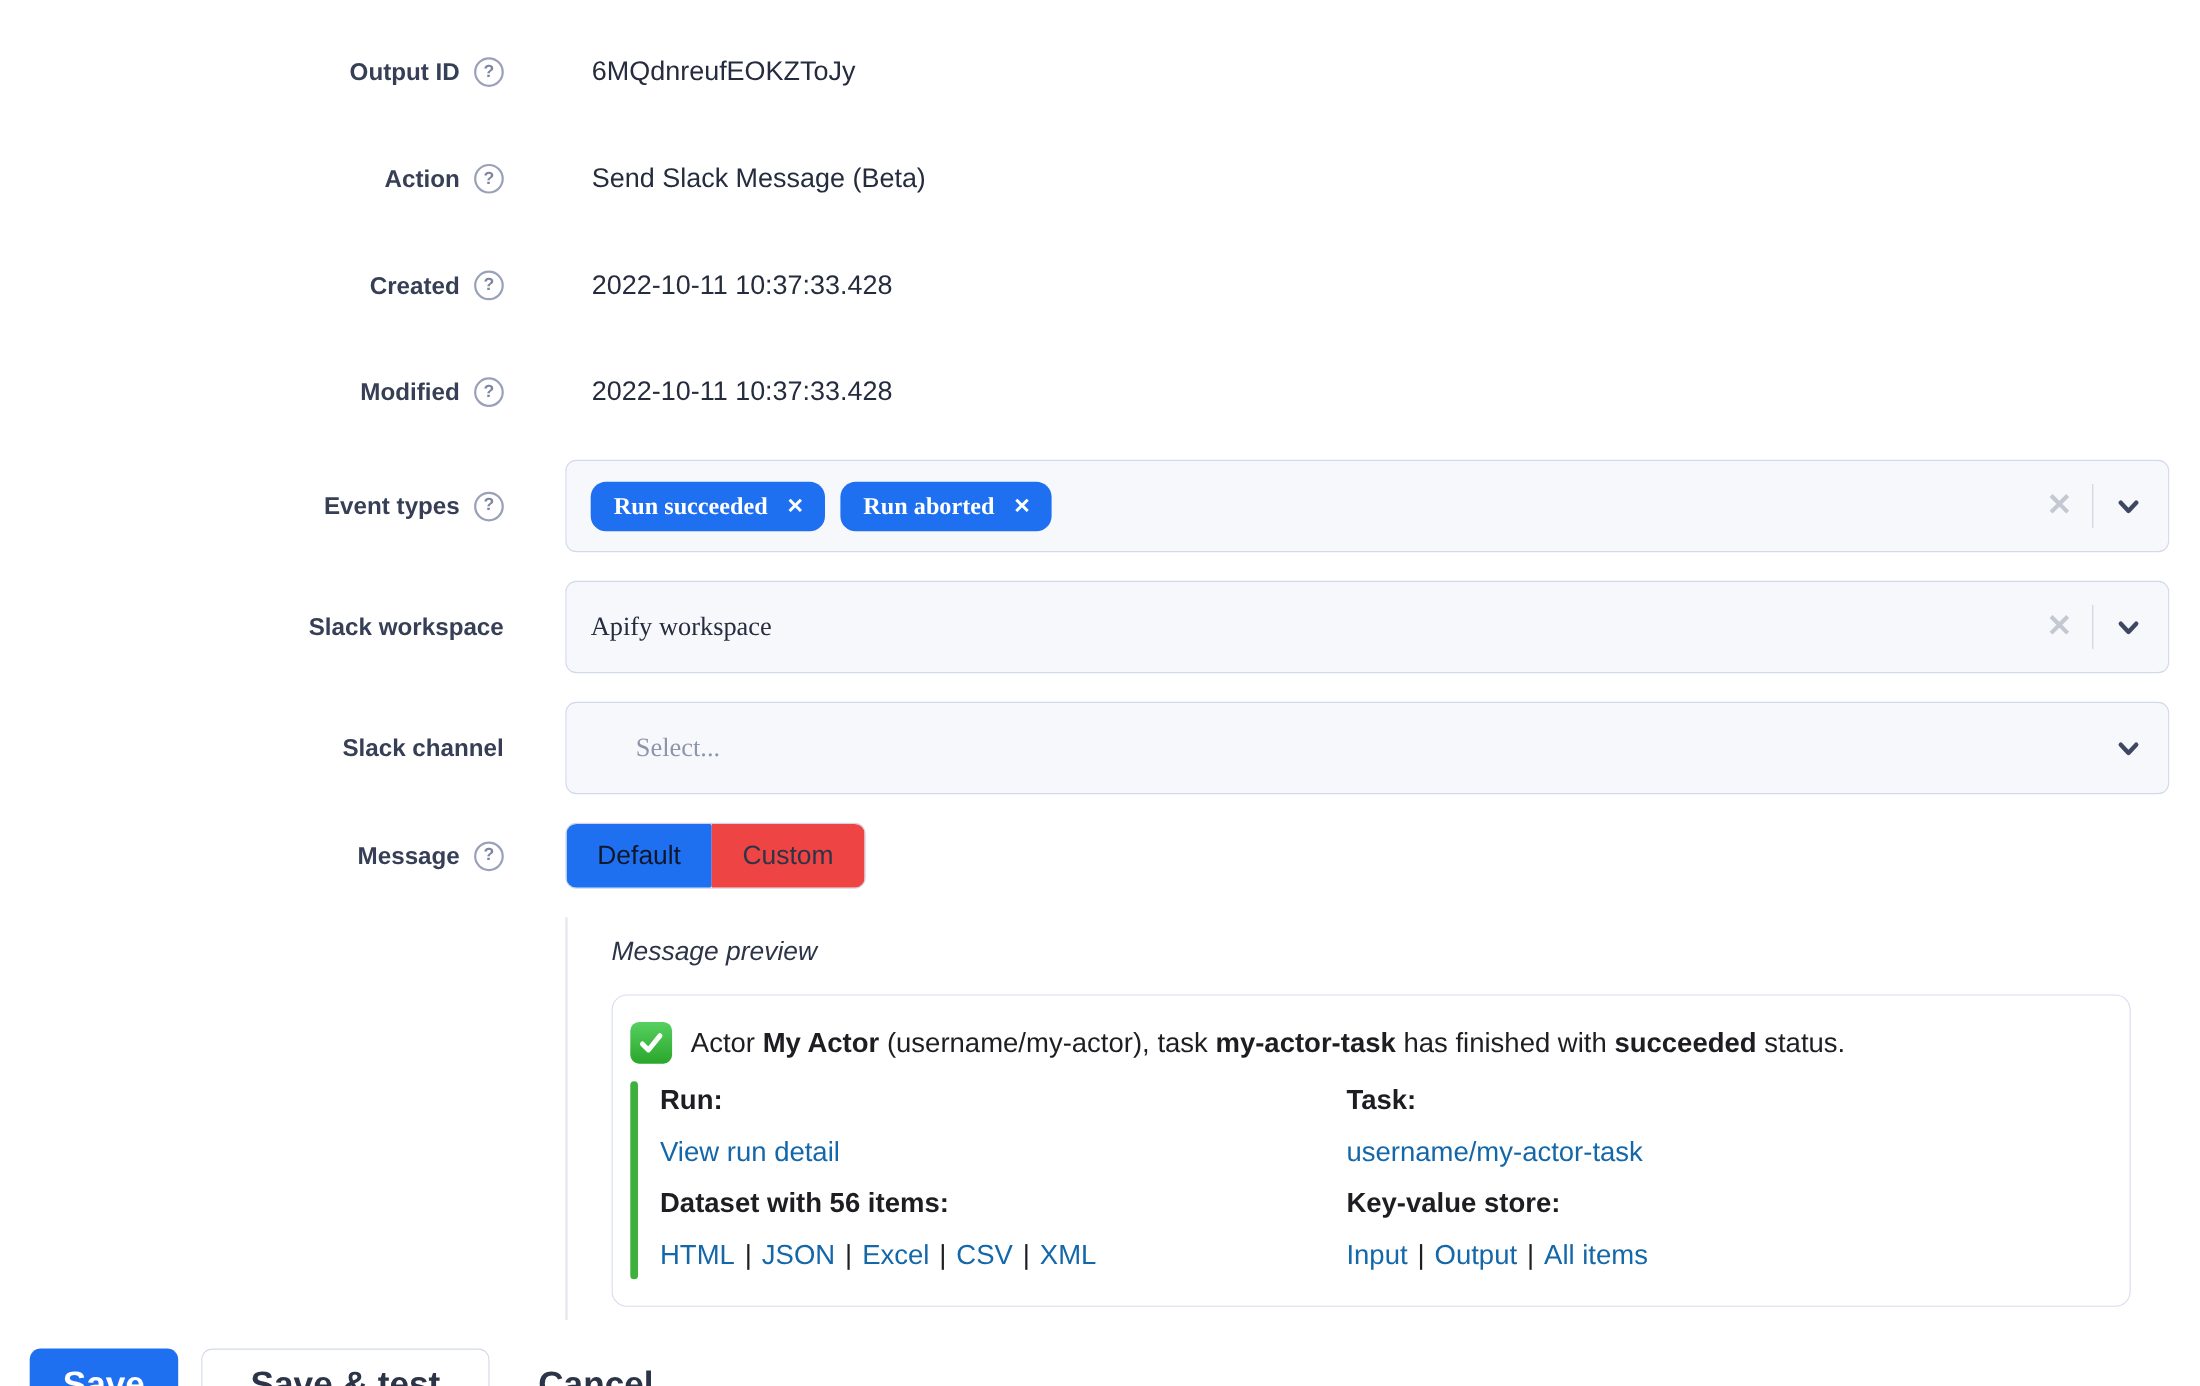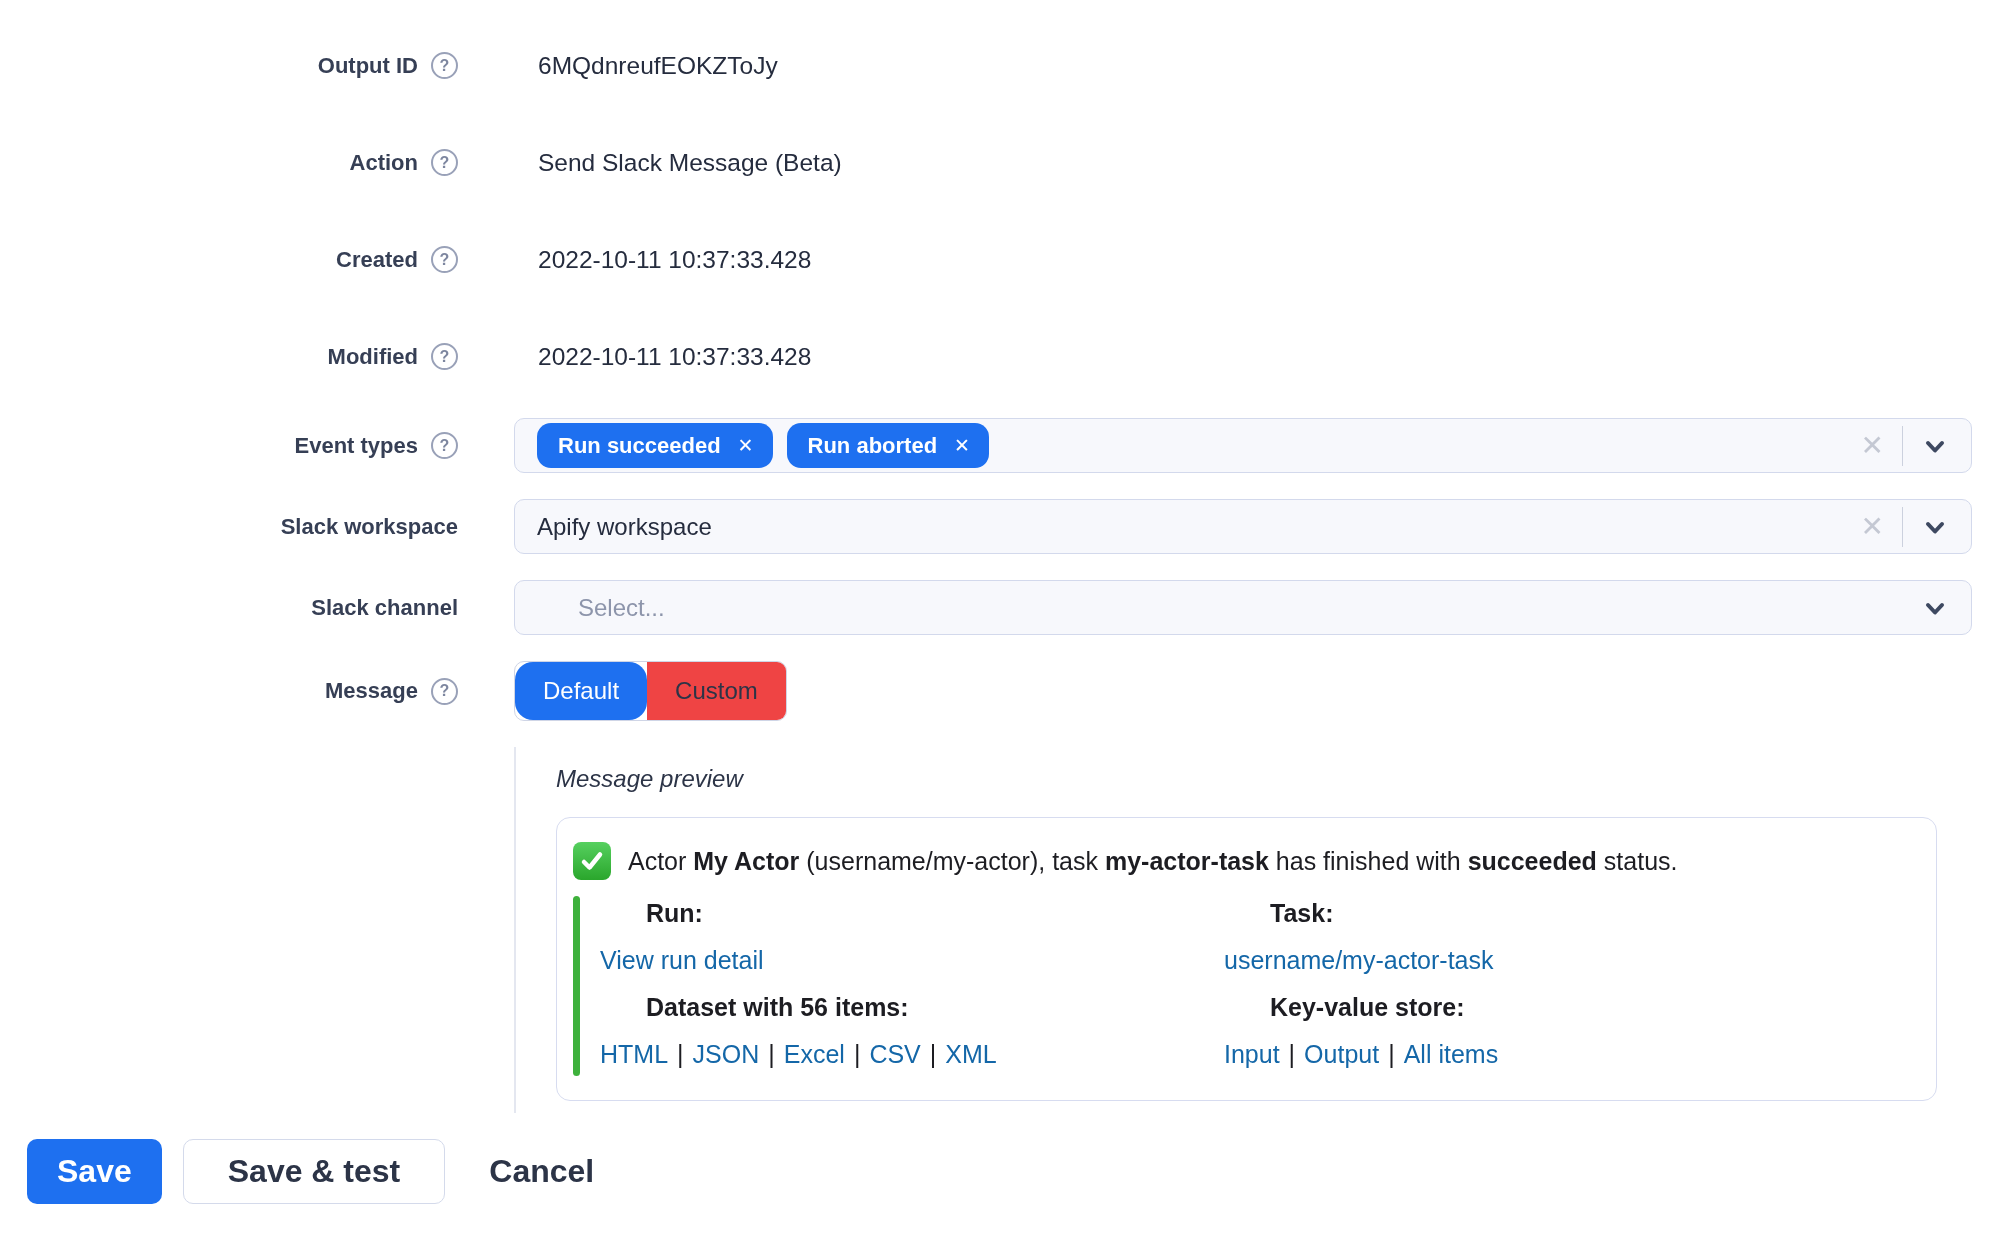--- a/index.html
+++ b/index.html
@@ -10,47 +10,47 @@
   .form-rows{padding-top:30px;}
   .frow{display:flex;align-items:center;margin-bottom:26px;}
   .frow.static{height:71px;}
   .lab{width:458px;display:flex;justify-content:flex-end;align-items:center;gap:13px;flex:none;}
   .lab-text{font-size:22px;font-weight:700;color:#363f55;white-space:nowrap;}
   .help{width:27px;height:27px;box-sizing:border-box;border:2px solid #99a1b8;border-radius:50%;
     color:#7d869f;font-size:16px;font-weight:700;display:flex;align-items:center;justify-content:center;
     cursor:pointer;flex:none;}
   .val{margin-left:56px;width:1458px;flex:none;}
   .static-val{font-size:24.5px;color:#252c3e;padding-left:24px;}
-  .selectbox{box-sizing:border-box;width:1458px;height:55px;background:#f7f8fc;border:1px solid #d3d9ec;
-    border-radius:10px;display:flex;align-items:center;padding:0 22px;cursor:pointer;}
+  .selectbox{box-sizing:border-box;width:1458px;height:84px;background:#f7f8fc;border:1px solid #d3d9ec;
+    border-radius:10px;display:flex;align-items:center;padding:0 22px;cursor:pointer;font-family:Liberation Serif, serif;}
   .sel-content{flex:1;display:flex;align-items:center;gap:14px;font-size:24px;color:#252c3e;}
   .placeholder{color:#8d95ab;margin-left:41px;}
   .tag{height:45px;background:#1e70f0;color:#ffffff;border-radius:14px;display:flex;align-items:center;
     gap:17px;padding:0 19px 0 21px;font-size:22px;font-weight:600;}
   .tag-x{font-size:19px;font-weight:700;cursor:pointer;line-height:1;}
   .controls{display:flex;align-items:center;gap:18px;}
   .clear{color:#c4c8d3;font-size:28px;font-weight:600;cursor:pointer;line-height:1;}
   .divider{width:1px;height:40px;background:#ccd1de;}
   .chev{display:flex;align-items:center;cursor:pointer;}
   .toggle{display:inline-flex;border:1px solid #cfd5e6;border-radius:10px;overflow:hidden;height:60px;box-sizing:border-box;}
   .topt{display:flex;align-items:center;padding:0 28px;font-size:24px;background:#ef4444;color:#2c3447;cursor:pointer;}
-  .topt.active{background:#1e70f0;color:#ffffff;border-radius:18px;}
+  .topt.active{background:#1e70f0;color:#0f172a;border-radius:2px;}
   .preview-section{margin-left:514px;border-left:2px solid #e4e7f0;padding:18px 0 12px 40px;}
   .preview-heading{font-size:24px;color:#2c3447;margin-bottom:24px;font-style:italic;}
   .preview-box{box-sizing:border-box;width:1381px;border:1.5px solid #d7dcf0;border-radius:14px;
     padding:16px 24px 22px 16px;color:#1d1d22;}
   .title-row{display:flex;align-items:center;gap:17px;padding-top:8px;}
   .emoji{width:38px;height:38px;border-radius:8px;background:linear-gradient(180deg,#56d05f,#2aa62c);
     display:flex;align-items:center;justify-content:center;flex:none;}
   .msg-title{font-size:25px;color:#1d1d22;}
   .b{font-weight:700;}
   .attachment{display:flex;margin-top:10px;}
   .att-bar{width:7px;border-radius:4px;background:#3eb13c;margin:6px 0 2px 0;flex:none;}
   .att-fields{display:grid;grid-template-columns:624px auto;margin-left:20px;flex:1;}
-  .f-title{font-size:25px;font-weight:700;line-height:47px;color:#1d1d22;margin-left:46px;}
+  .f-title{font-size:25px;font-weight:700;line-height:47px;color:#1d1d22;}
   .f-links{font-size:25px;line-height:47px;}
   .lnk{color:#1467a8;cursor:pointer;text-decoration:none;}
   .sep{color:#1d1d22;margin:0 9px;}
   .actions{margin-top:26px;padding-left:27px;display:flex;align-items:center;gap:21px;}
   .btn{box-sizing:border-box;height:65px;border-radius:10px;font-size:32px;font-weight:600;
     display:flex;align-items:center;justify-content:center;cursor:pointer;
     font-family:"Liberation Sans","DejaVu Sans",sans-serif;}
   .btn-primary{background:#1e70f0;color:#ffffff;border:none;padding:0 30px;}
   .btn-secondary{background:#ffffff;color:#2c3447;border:1px solid #d4daeb;padding:0 44px;}
   .btn-text{background:none;border:none;color:#2c3447;padding:0 23px;font-weight:600;}

